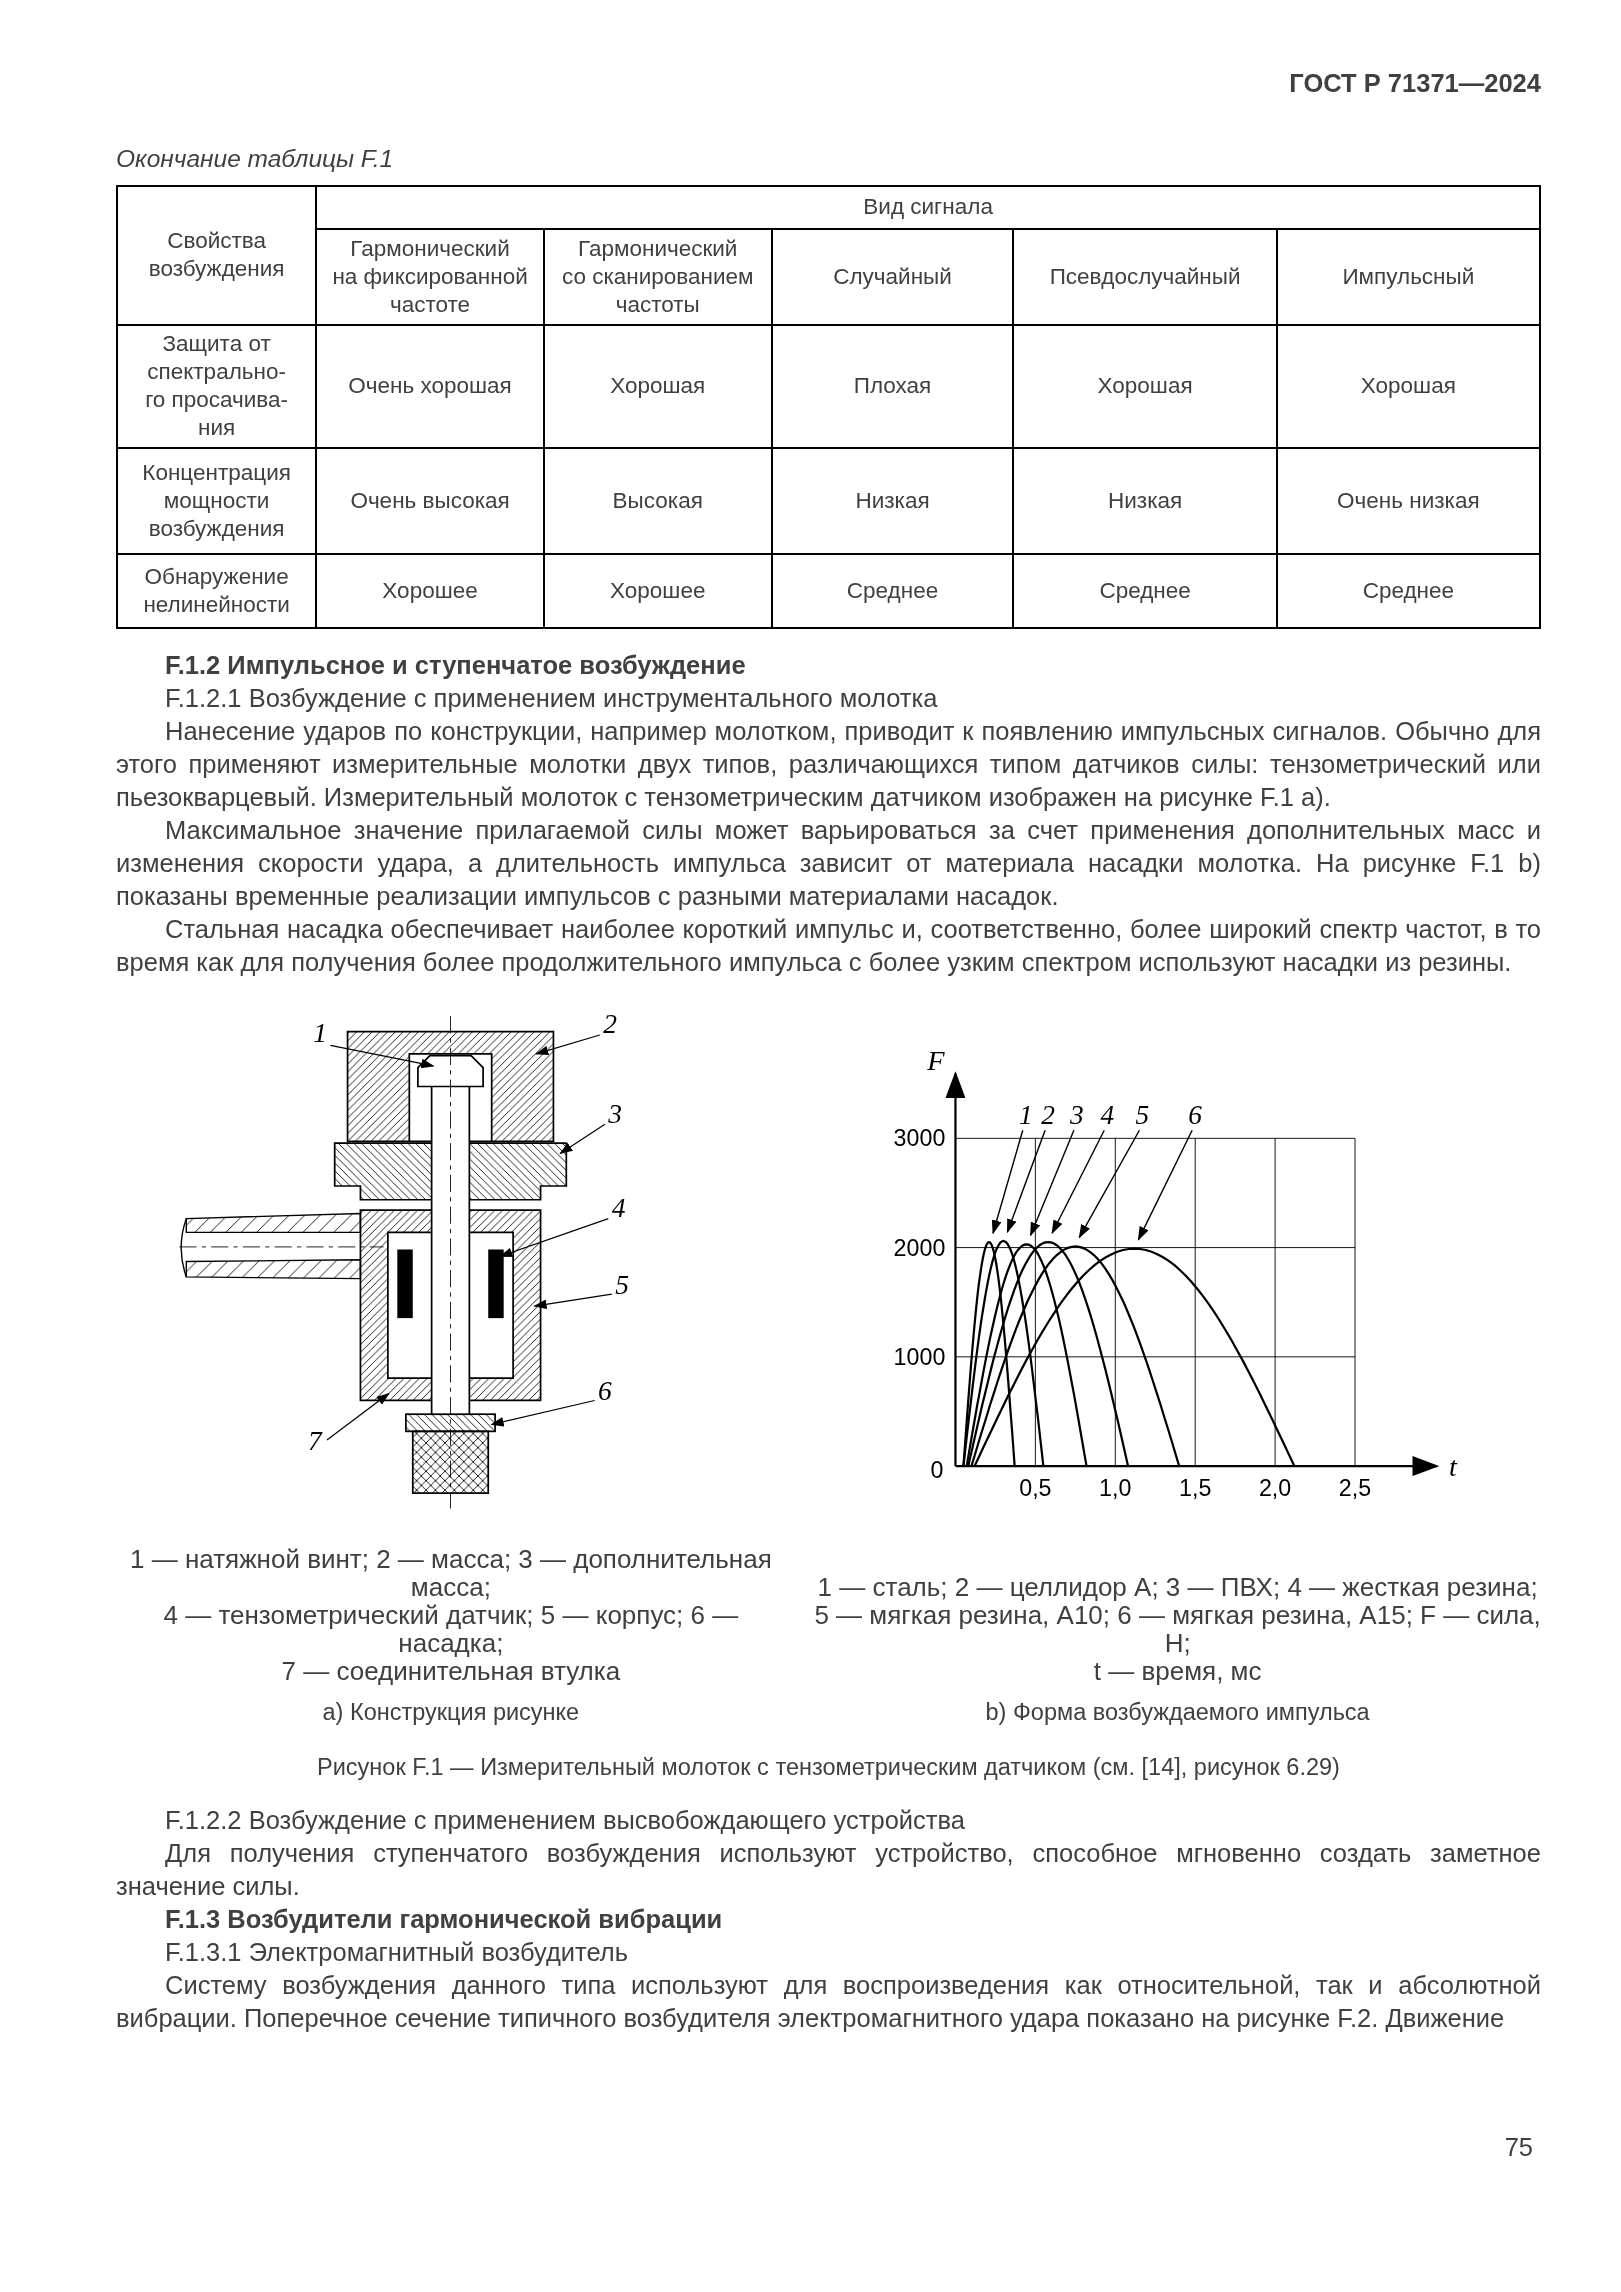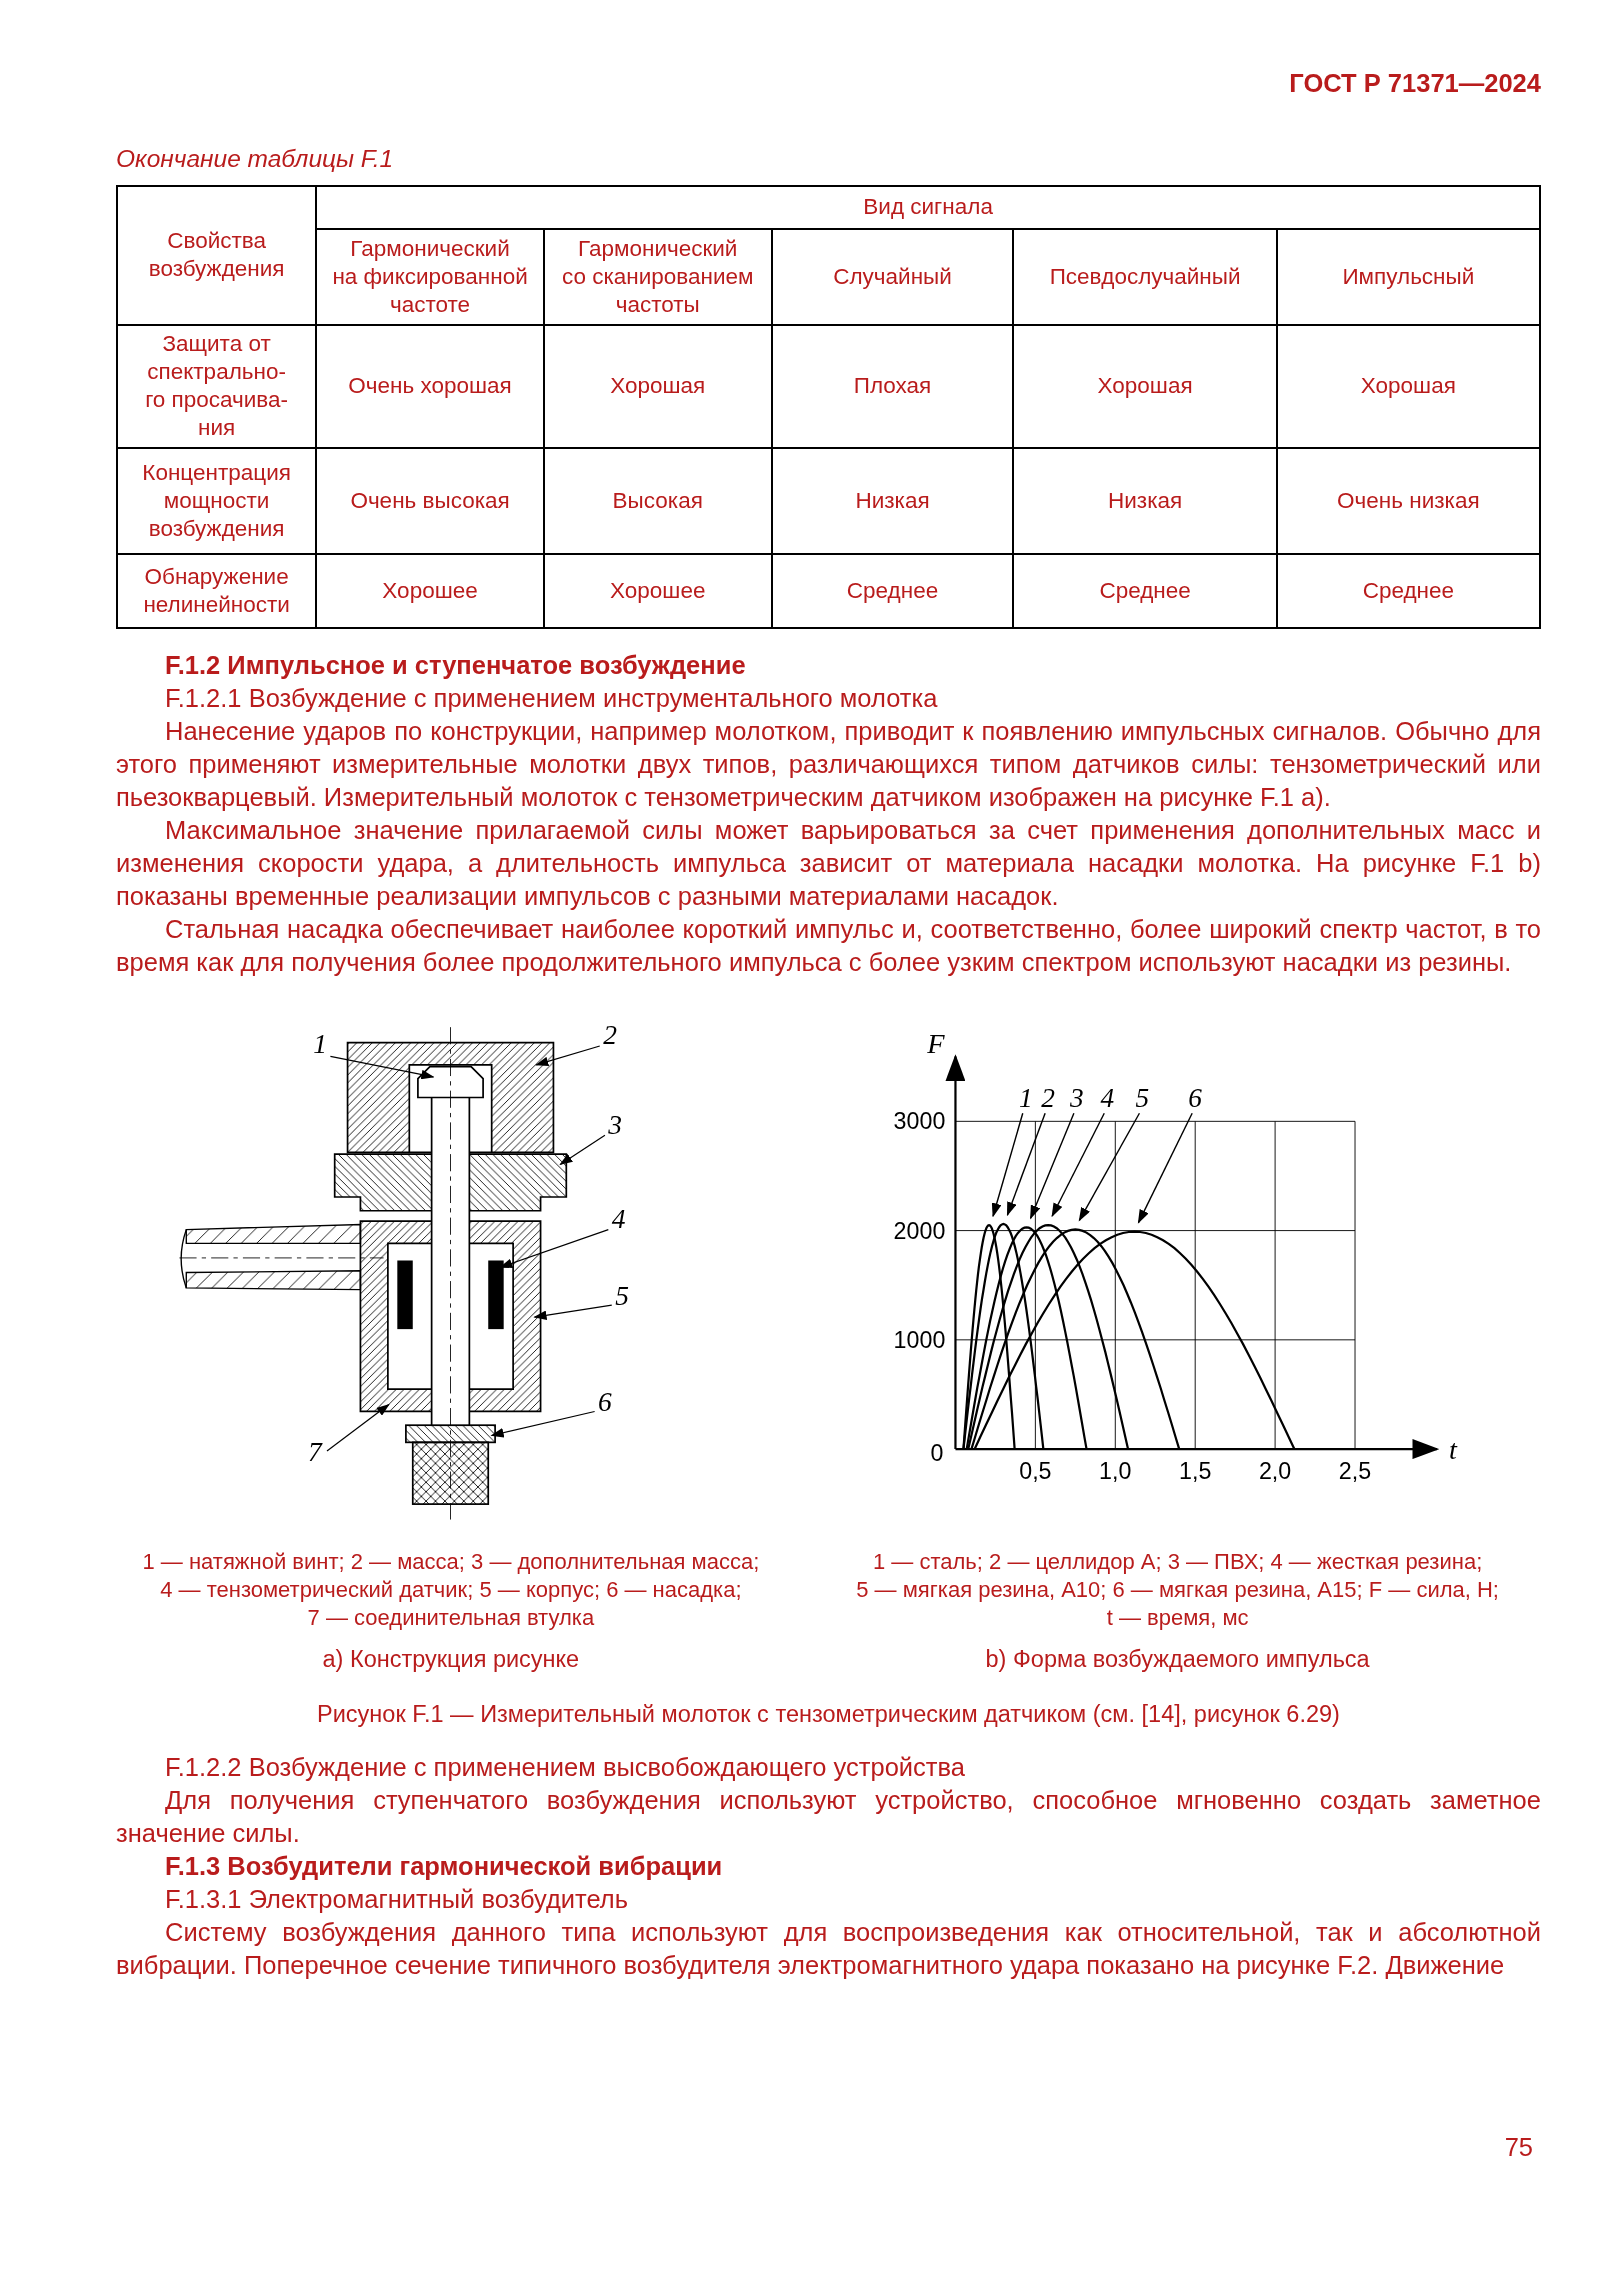--- a/index.html
+++ b/index.html
@@ -3,21 +3,21 @@
 <meta charset="utf-8">
 <style>
   html,body{margin:0;padding:0;background:#e8e8e8;}
   .page{
     position:relative;
     width:1621px;height:2293px;
     background:#ffffff;
     box-sizing:border-box;
     padding:69px 80px 0 116px;
     font-family:"Liberation Sans",sans-serif;
-    color:#b91c1c;
+    color:#404040;
     margin:0 auto;
     overflow:hidden;
   }
   .doc-header{
     text-align:right;
     font-weight:bold;
     font-size:25.5px;
     margin-bottom:47px;
   }
   .table-continuation{
@@ -43,21 +43,21 @@
   .para{margin:0;text-indent:49px;text-align:justify;}
   .para.bold{font-weight:bold;text-align:left;}
   .figure-row{
     display:flex;
     justify-content:space-between;
     align-items:flex-end;
     margin-top:25.5px;
   }
   .fig-col-left{width:47%;text-align:center;}
   .fig-col-right{width:51%;text-align:center;}
-  .caption{font-size:22px;line-height:28px;text-align:center;margin-top:14px;}
+  .caption{font-size:26px;line-height:28px;text-align:center;margin-top:22px;}
   .fig-subtitle{font-size:23.5px;text-align:center;margin-top:13.7px;}
   .fig-title{font-size:23.5px;text-align:center;margin-top:27.4px;}
   .page-number{
     position:absolute;
     right:88px;top:2133px;
     font-size:25.5px;
   }
   
   .grid line{stroke:#000;stroke-width:0.9;}
   .axis{stroke:#000;stroke-width:2.2;}

